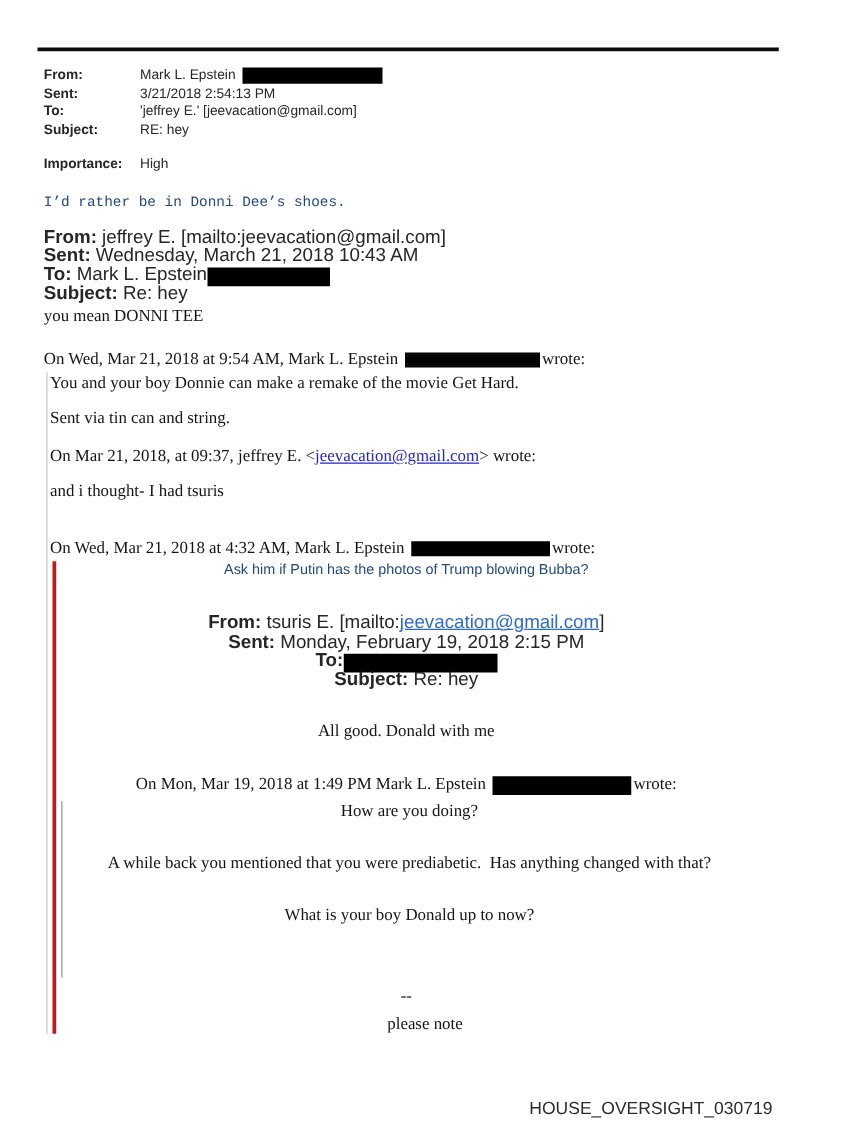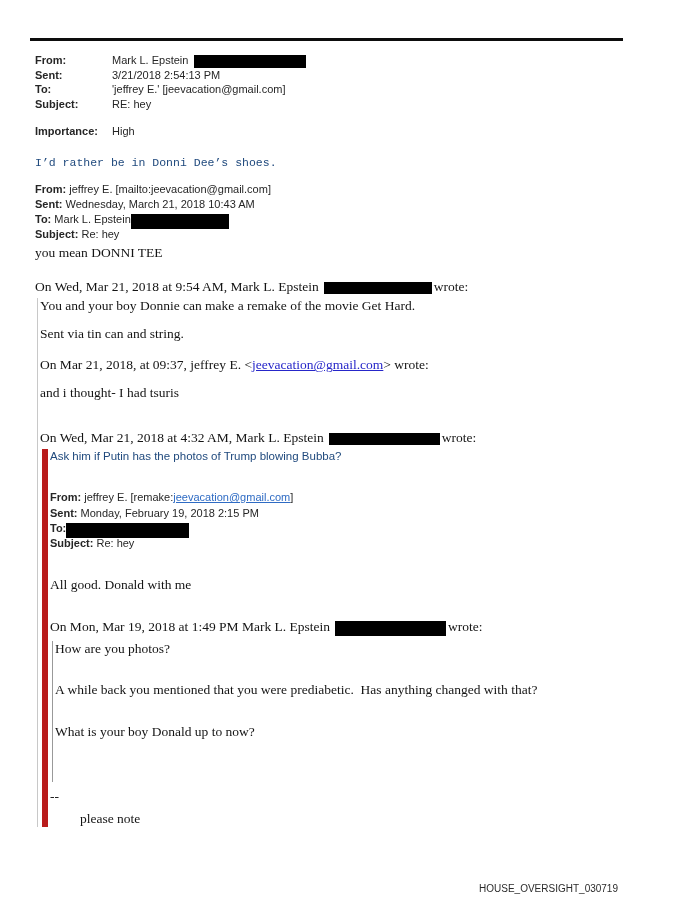--- a/index.html
+++ b/index.html
@@ -36,38 +36,38 @@
   .bar-149 { width:111px; height:15px; margin:0 2px 0 5px; }
 
   .blue-note {
     font-size:11.5px; line-height:15px;
     color:#1f497d;
   }
   .note-top { margin-top:16px;font-family:Liberation Mono, monospace; }
   .note-putin { margin-top:3px; }
 
   
-  .fb { font-size:11px; line-height:15.2px; color:#262626; }
+  .fb { font-size:15px; line-height:15.2px; color:#262626; }
   .fb-1 { margin-top:12px; }
   .fb-2 { margin-top:26px; }
   .fb b { font-weight:bold; }
 
   
   .serif {
     font-family:"Liberation Serif", serif;
     font-size:13.5px; line-height:16px;
     color:#141414;
     white-space:pre-wrap;
   }
   .m-donni { margin-top:3px; }
   .m-attr954 { margin-top:18px; }
 
   blockquote { margin:0 0 0 2px; padding-left:2px; }
   .q1 { border-left:1px solid #c8c8c8; }
-  .q2 { border-left:6px solid #b91c1c; }
+  .q2 { border-left:3px solid #b91c1c;text-align:center; }
   .q3 { border-left:1px solid #999999; }
 
   .m-gethard { margin-top:3px; }
   .m-tincan { margin-top:12px; }
   .m-attr0937 { margin-top:15px; }
   .m-tsuris { margin-top:12px; }
   .m-attr432 { margin-top:29px; }
   .m-allgood { margin-top:26px; }
   .m-attr149 { margin-top:26px; }
   .m-how { margin-top:5px; }
@@ -76,21 +76,21 @@
   .q3-tail { height:42px; }
   .m-sig { margin-top:7px; }
   .m-signote { margin-top:6px; padding-left:30px; }
 
   .link-serif { color:#2626c9; text-decoration:underline; cursor:pointer; }
   .link-sans { color:#2e6bc4; text-decoration:underline; cursor:pointer; }
 
   .footer {
     position:absolute; right:5px; bottom:6px;
     font-family:"Liberation Sans", sans-serif;
-    font-size:10px; color:#2b2b2b;
+    font-size:14px; color:#2b2b2b;
   }
 </style>
 </head>
 <body>
 
 <div class="page">
   <div class="content">
 
     <div class="rule"></div>
 
@@ -137,32 +137,32 @@
       <p class="serif m-attr0937"><span>On Mar 21, 2018, at 09:37, jeffrey E. &lt;</span><a class="link-serif">jeevacation@gmail.com</a><span>&gt; wrote:</span></p>
 
       <p class="serif m-tsuris">and i thought- I had tsuris</p>
 
       <p class="serif m-attr432"><span>On Wed, Mar 21, 2018 at 4:32 AM, Mark L. Epstein</span><span class="redact bar-432"></span><span>wrote:</span></p>
 
       <blockquote class="q2">
         <p class="blue-note note-putin">Ask him if Putin has the photos of Trump blowing Bubba?</p>
 
         <div class="fb fb-2">
-          <div><b>From:</b><span> jeffrey E. [remake:</span><a class="link-sans">jeevacation@gmail.com</a><span>]</span></div>
+          <div><b>From:</b><span> tsuris E. [mailto:</span><a class="link-sans">jeevacation@gmail.com</a><span>]</span></div>
           <div><b>Sent:</b><span> Monday, February 19, 2018 2:15 PM</span></div>
           <div><b>To:</b><span class="redact bar-to-2"></span></div>
           <div><b>Subject:</b><span> Re: hey</span></div>
         </div>
 
         <p class="serif m-allgood">All good. Donald with me</p>
 
         <p class="serif m-attr149"><span>On Mon, Mar 19, 2018 at 1:49 PM Mark L. Epstein</span><span class="redact bar-149"></span><span>wrote:</span></p>
 
         <blockquote class="q3">
-          <p class="serif m-how">How are you photos?</p>
+          <p class="serif m-how">How are you doing?</p>
           <p class="serif m-prediab">A while back you mentioned that you were prediabetic.  Has anything changed with that?</p>
           <p class="serif m-donald">What is your boy Donald up to now?</p>
           <div class="q3-tail"></div>
         </blockquote>
 
         <p class="serif m-sig">--</p>
         <p class="serif m-signote">please note</p>
       </blockquote>
     </blockquote>
 

